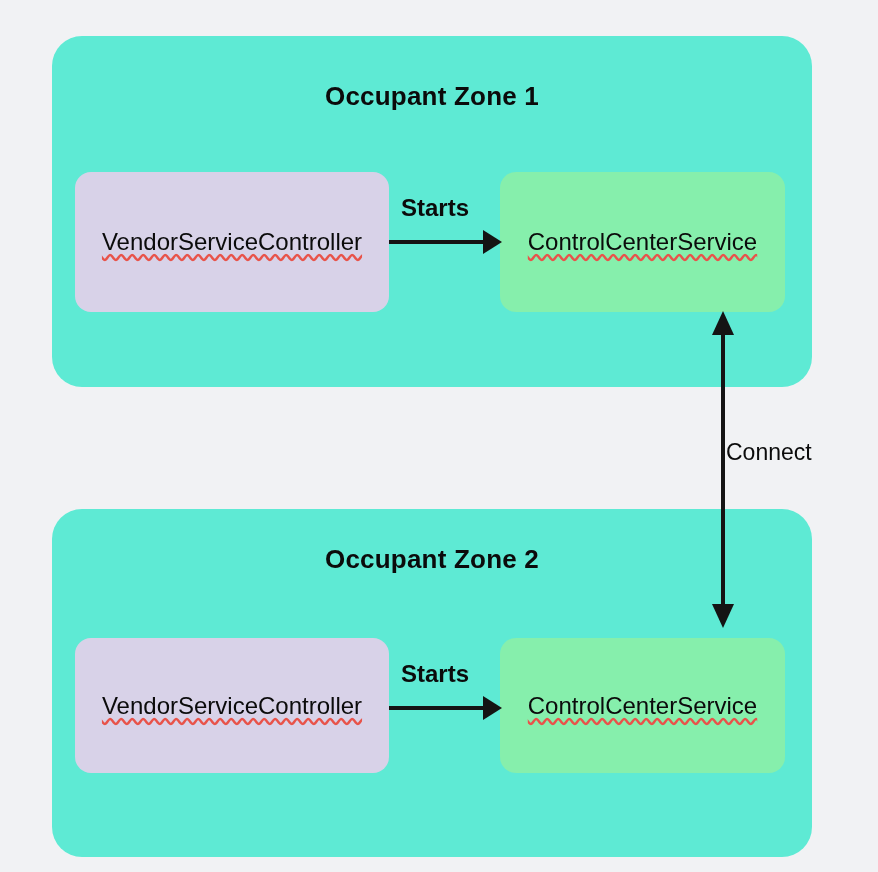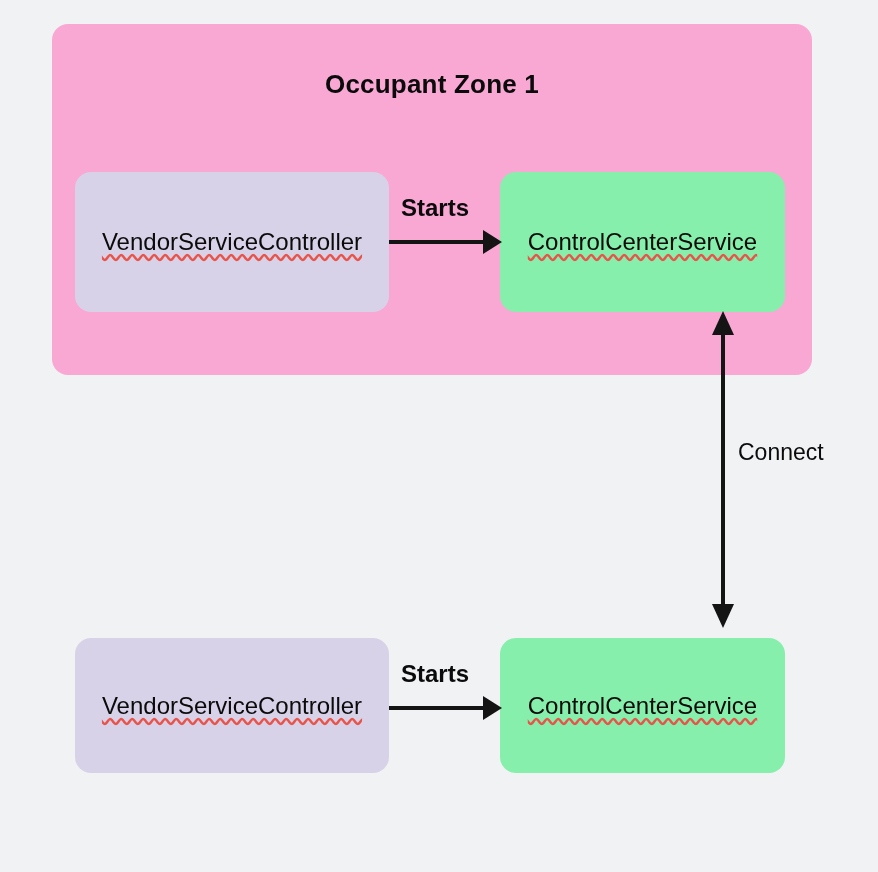--- a/index.html
+++ b/index.html
@@ -15,23 +15,24 @@
   }
   #canvas {
     position: relative;
     width: 878px;
     height: 872px;
   }
 
   
   .zone {
     position: absolute;
-    background: #f9a8d4;
-    border-radius: 16px;
+    background: #5eead4;
+    border-radius: 30px;
     box-sizing: border-box;
+    margin-top: 12px;
   }
   #zone-1 { left: 52px; top: 24px;  width: 760px; height: 351px; }
   #zone-2 { left: 52px; top: 497px; width: 760px; height: 348px; }
 
   .zone-title {
     position: absolute;
     left: 0;
     right: 0;
     text-align: center;
     font-size: 26px;
@@ -139,21 +140,21 @@
     position: absolute;
     left: 2px;
     bottom: 0;
     width: 0;
     height: 0;
     border-left: 11px solid transparent;
     border-right: 11px solid transparent;
     border-top: 24px solid #141414;
   }
   .edge-label-connect {
-    left: 28px;
+    left: 16px;
     top: 128px;
     font-weight: normal;
     font-size: 23px;
   }
 </style>
 </head>
 <body>
 
 <div id="canvas">
 
@@ -168,20 +169,23 @@
   <div class="node node-green" id="node-control-1">
     <span class="node-label">ControlCenterService</span>
   </div>
 
   <div class="h-connector" id="connector-starts-1">
     <span class="edge-label edge-label-starts">Starts</span>
     <div class="h-line"></div>
     <div class="h-arrowhead"></div>
   </div>
 
+  <div class="zone" id="zone-2">
+    <div class="zone-title">Occupant Zone 2</div>
+  </div>
 
   <div class="node node-purple" id="node-vendor-2">
     <span class="node-label">VendorServiceController</span>
   </div>
 
   <div class="node node-green" id="node-control-2">
     <span class="node-label">ControlCenterService</span>
   </div>
 
   <div class="h-connector" id="connector-starts-2">

